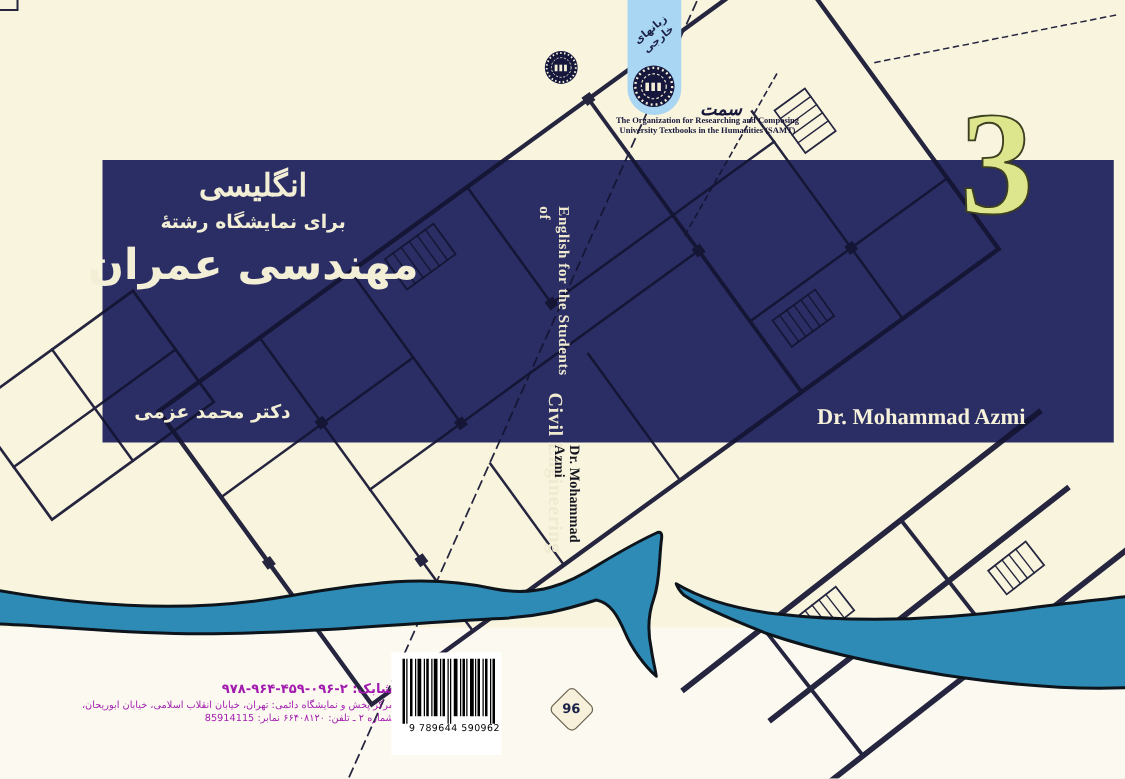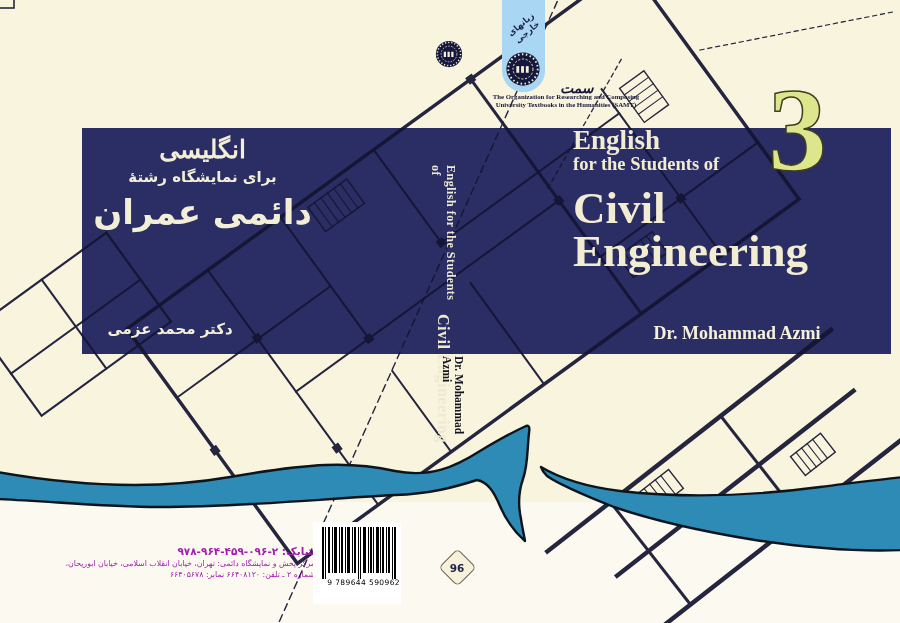--- a/index.html
+++ b/index.html
@@ -194,47 +194,41 @@
 
   <div class="abs signature">سمت</div>
   <div class="abs org-lines">
     <div>The Organization for Researching and Composing</div>
     <div>University Textbooks in the Humanities (SAMT)</div>
   </div>
 
   <div class="abs back-title">
     <div class="l1">انگلیسی</div>
     <div class="l2">برای نمایشگاه رشتهٔ</div>
-    <div class="l3">دائمی عمران</div>
+    <div class="l3">مهندسی عمران</div>
   </div>
   <div class="abs back-author">دکتر محمد عزمی</div>
 
   <div class="abs spine-title">
     <div>
         <span class="s1">English for the Students of</span>
       </div>
     <div>
         <span class="s2">Civil Engineering</span>
       </div>
   </div>
   <div class="abs spine-author">Dr. Mohammad Azmi</div>
 
   <div class="abs series-number">3</div>
-  <div class="abs front-title">
-    <div class="t1">English</div>
-    <div class="t2">for the Students of</div>
-    <div class="t3">Civil</div>
-    <div class="t4">Engineering</div>
-  </div>
   <div class="abs front-author">Dr. Mohammad Azmi</div>
 
   <div class="abs colophon">
     <div class="c1">شابک: ۲-۰۹۶-۴۵۹-۹۶۴-۹۷۸</div>
     <div class="c3">مرکز پخش و نمایشگاه دائمی: تهران، خیابان انقلاب اسلامی، خیابان ابوریحان،</div>
-    <div class="c4">شماره ۲ ـ تلفن: ۶۶۴۰۸۱۲۰    نمابر: ۶۶۴۰۵۶۷۸</div>
+    <div class="c4">شماره ۲ ـ تلفن: ۶۶۴۰۸۱۲۰    نمابر: 85914115</div>
   </div>
 
   <div class="abs barcode-box">
     <svg width="88" height="82" viewBox="0 0 88 82">
       <g fill="#000">
         <rect x="9" y="5" width="2" height="52"></rect>
         <rect x="12" y="5" width="1" height="52"></rect>
         <rect x="15" y="5" width="2" height="46"></rect>
         <rect x="19" y="5" width="1" height="46"></rect>
         <rect x="21" y="5" width="3" height="46"></rect>

